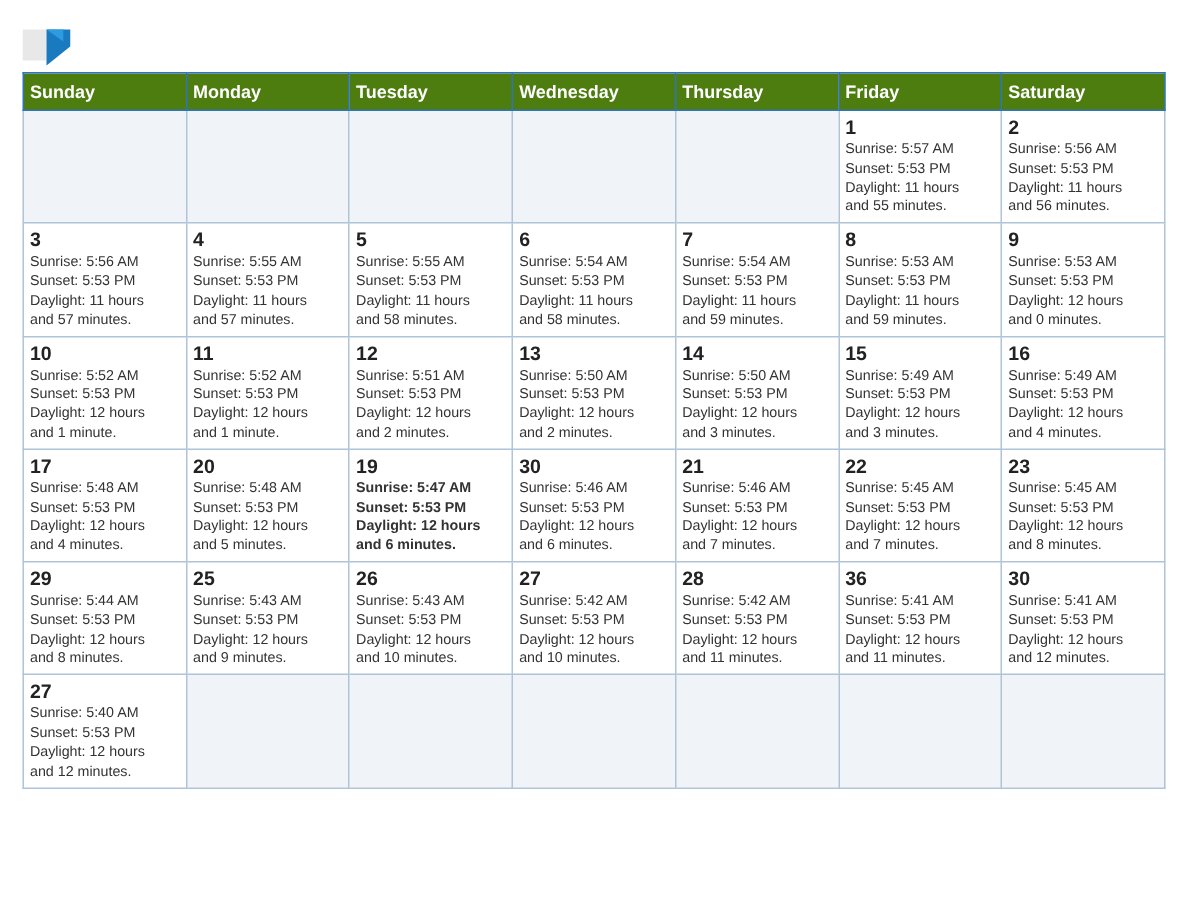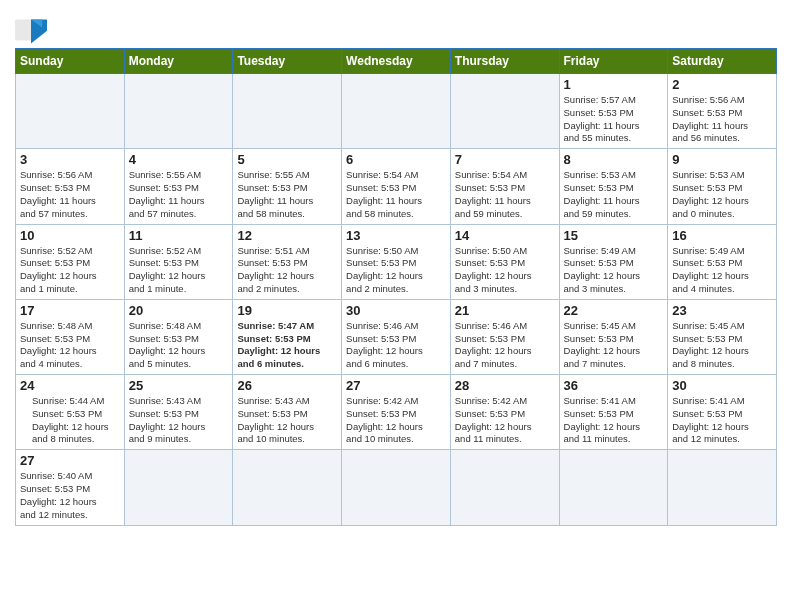--- a/index.html
+++ b/index.html
@@ -290,22 +290,22 @@
         <td>
           <span class="day-num">23</span>
           <div class="day-info" style="white-space: pre-line;">Sunrise: 5:45 AM
 Sunset: 5:53 PM
 Daylight: 12 hours
 and 8 minutes.</div>
         </td>
       </tr>
       <tr>
         <td>
-          <span class="day-num">24</span>
-          <div class="day-info" style="white-space: pre-line; margin-left: 12px;">Sunrise: 5:44 AM
+          <span class="day-num">29</span>
+          <div class="day-info" style="white-space: pre-line;">Sunrise: 5:44 AM
 Sunset: 5:53 PM
 Daylight: 12 hours
 and 8 minutes.</div>
         </td>
         <td>
           <span class="day-num">25</span>
           <div class="day-info" style="white-space: pre-line;">Sunrise: 5:43 AM
 Sunset: 5:53 PM
 Daylight: 12 hours
 and 9 minutes.</div>

